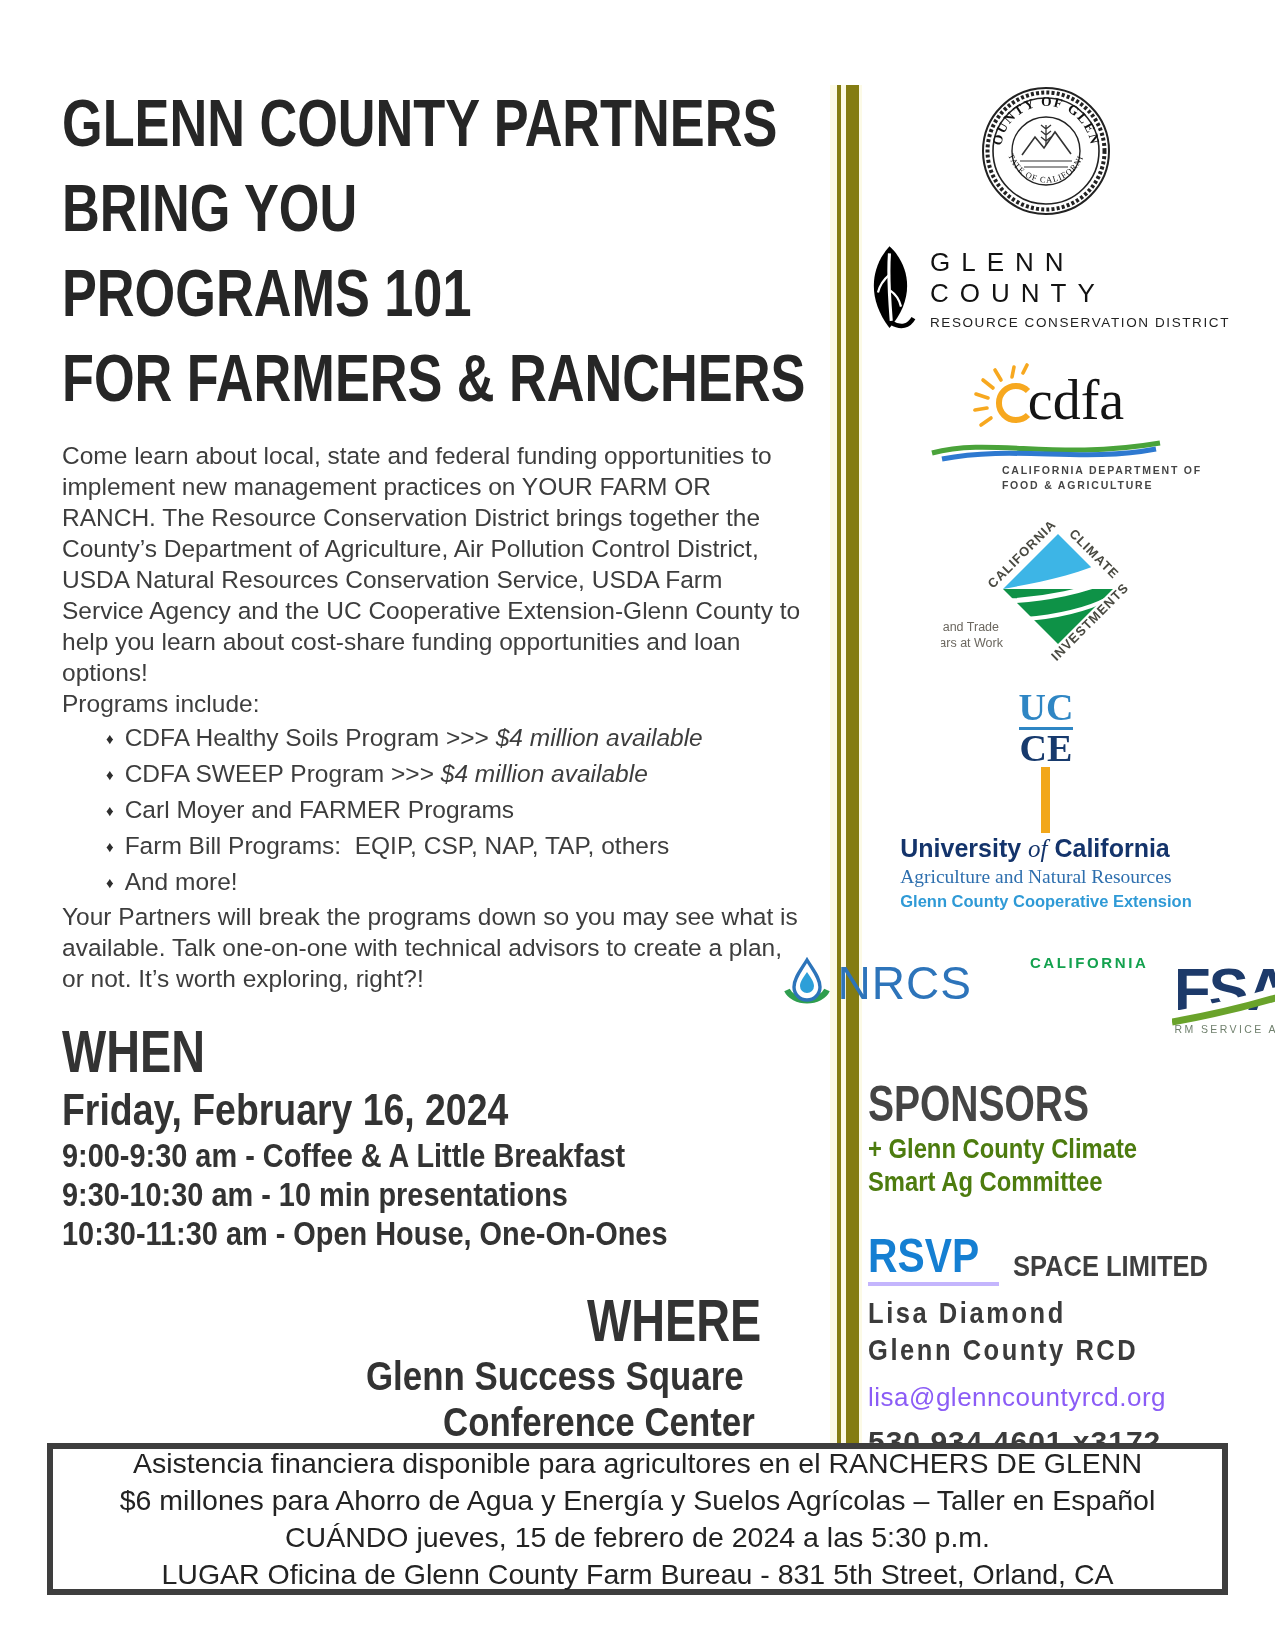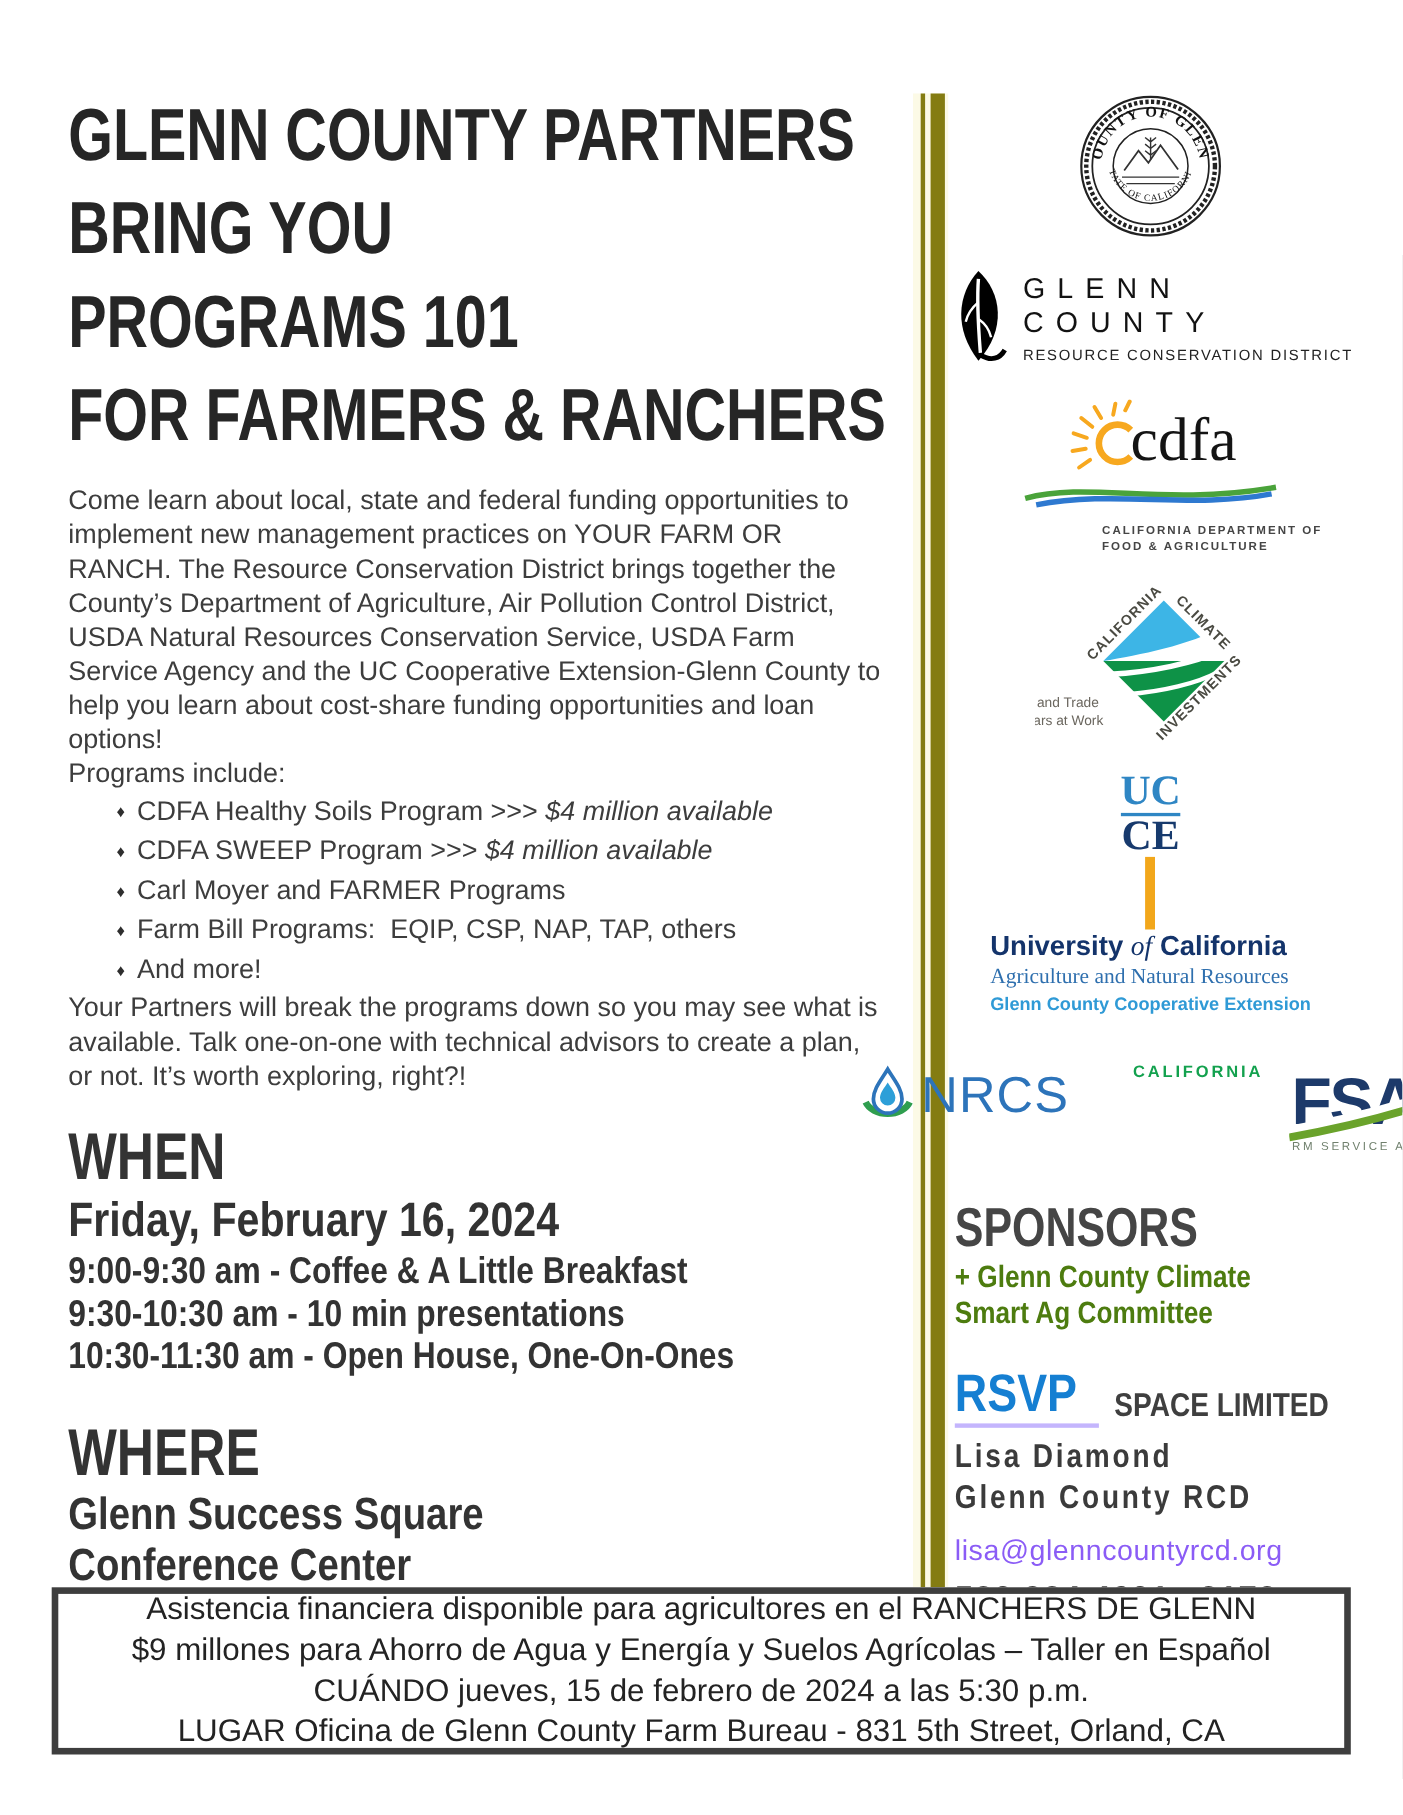--- a/index.html
+++ b/index.html
@@ -19,42 +19,42 @@
   ul.bullets{margin:2px 0 0 0;padding:0 0 0 44px;list-style:none;}
   ul.bullets li{font-size:24.5px;line-height:33px;color:#3d3d3d;display:flex;align-items:baseline;}
   .bchar{font-size:15px;margin-right:11px;position:relative;top:-2px;color:#2e2e2e;}
   ul.bullets em{font-style:italic;}
   .outro{font-size:24.5px;line-height:31px;color:#3d3d3d;}
 
   .when-head,.where-head{font-weight:bold;font-size:60px;line-height:64px;color:#333;}
   .when-block{margin-top:26px;}
   .when-date{font-weight:bold;font-size:44px;line-height:52px;color:#333;}
   .sched-line{font-weight:bold;font-size:34px;line-height:39px;color:#333;}
-  .where-block{margin-top:36px;}
+  .where-block{margin-top:36px;text-align:right;}
   .where-line{font-weight:bold;font-size:41px;line-height:46px;color:#333;}
   .site-url{margin-top:40px;font-weight:bold;font-size:56px;letter-spacing:1px;color:#2d2d2d;}
 
   
   .sep{position:absolute;left:830px;top:85px;height:1358px;width:32px;background:#fcfae6;}
   .sep .thin{position:absolute;left:7px;top:0;width:4px;height:100%;background:#847c12;}
   .sep .thick{position:absolute;left:16px;top:0;width:13px;height:100%;background:#847c12;}
 
   
   .sidebar{position:absolute;left:862px;top:85px;width:368px;}
   .center-col{display:flex;flex-direction:column;align-items:center;}
 
   .rcd-row{display:flex;align-items:center;margin-top:22px;}
   .rcd-text{margin-left:13px;}
   .rcd-l1{font-size:26px;letter-spacing:11px;color:#121212;}
   .rcd-l2{font-size:13.5px;letter-spacing:1.6px;color:#222;margin-top:6px;}
 
   .cdfa{margin-top:26px;display:flex;flex-direction:column;align-items:center;}
   .cdfa-row{display:flex;align-items:center;}
   .cdfa-word{font-family:"Liberation Serif",serif;font-size:56px;color:#141414;margin-left:-16px;line-height:56px;}
-  .cdfa-caption{font-size:10.5px;font-weight:bold;letter-spacing:1.8px;color:#454545;line-height:15px;margin-top:12px;align-self:flex-end;margin-right:28px;}
+  .cdfa-caption{font-size:10.5px;font-weight:bold;letter-spacing:1.8px;color:#454545;line-height:15px;margin-top:0;align-self:flex-end;margin-right:28px;}
 
   .cci{margin-top:20px;display:flex;justify-content:center;}
 
   .ucce{margin-top:24px;display:flex;justify-content:center;align-items:center;flex-direction:column;}
   .ucce-letters{font-family:"Liberation Serif",serif;font-weight:bold;font-size:38px;line-height:37px;text-align:center;}
   .ucce-uc{color:#2f86c4;border-bottom:3px solid #2f86c4;padding-bottom:1px;}
   .ucce-ce{color:#173a6d;}
   .ucce-bar{width:9px;height:66px;background:#f2a71b;margin:0 12px 0 10px;}
   .ucce-l1{font-size:25px;font-weight:bold;color:#14346b;line-height:30px;}
   .ucce-l1 .of{font-style:italic;font-family:"Liberation Serif",serif;font-weight:normal;}
@@ -279,18 +279,18 @@
       </div>
       <div class="rsvp-name"><span class="cx85">Lisa Diamond</span></div>
       <div class="rsvp-org"><span class="cx85">Glenn County RCD</span></div>
       <div class="rsvp-email">lisa@glenncountyrcd.org</div>
       <div class="rsvp-phone">530.934.4601 x3172</div>
     </div>
   </div>
 
   <div class="footer-box">
     <div class="footer-line">Asistencia financiera disponible para agricultores en el RANCHERS DE GLENN</div>
-    <div class="footer-line">$9 millones para Ahorro de Agua y Energía y Suelos Agrícolas – Taller en Español</div>
+    <div class="footer-line">$6 millones para Ahorro de Agua y Energía y Suelos Agrícolas – Taller en Español</div>
     <div class="footer-line">CUÁNDO jueves, 15 de febrero de 2024 a las 5:30 p.m.</div>
     <div class="footer-line">LUGAR Oficina de Glenn County Farm Bureau - 831 5th Street, Orland, CA</div>
   </div>
 
 </div>
 
 </body></html>

